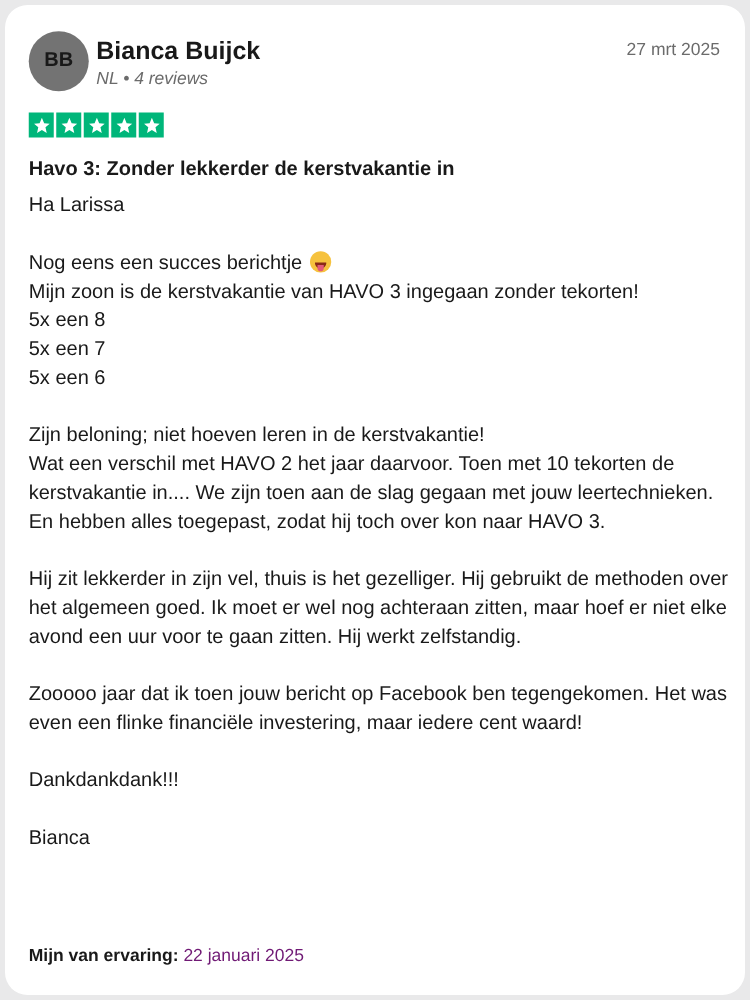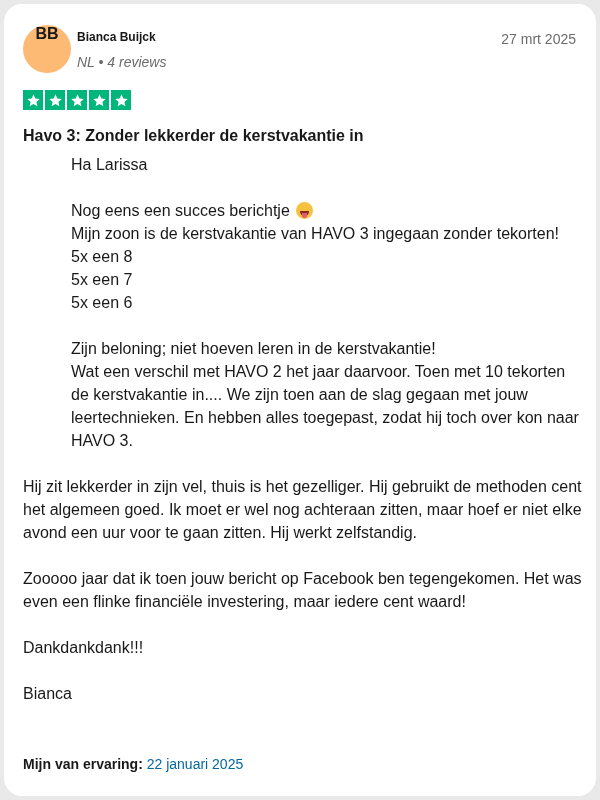--- a/index.html
+++ b/index.html
@@ -31,33 +31,34 @@
       width: 100%;
       height: 80px;
     }
     .avatar {
       position: absolute;
       left: 19px;
       top: 21px;
       width: 48px;
       height: 48px;
       border-radius: 50%;
-      background: #fdba74;
+      background: #737373;
       display: flex;
+      align-items: center;
       justify-content: center;
       font-weight: bold;
       font-size: 16px;
       color: #191919;
     }
     .name {
       position: absolute;
       left: 73px;
       top: 26px;
       font-weight: bold;
-      font-size: 12px;
+      font-size: 20px;
       color: #191919;
     }
     .meta {
       position: absolute;
       left: 73px;
       top: 50px;
       font-size: 14px;
       color: #6b6b6b;
       font-style: italic;
     }
@@ -106,21 +107,20 @@
       color: #191919;
     }
     .body p {
       margin: 0 0 23px 0;
     }
     .body p:last-child {
       margin-bottom: 0;
     }
     .body .line {
       display: block;
-      margin-left: 48px;
     }
     .emoji {
       display: inline-block;
       width: 17px;
       height: 17px;
       border-radius: 50%;
       background: #f6c23e;
       vertical-align: -3px;
       position: relative;
       margin-left: 2px;
@@ -149,21 +149,21 @@
       position: absolute;
       left: 19px;
       top: 752px;
       font-size: 14px;
       color: #191919;
     }
     .footer .label {
       font-weight: bold;
     }
     .footer .value {
-      color: #0369a1;
+      color: #701a75;
     }
   </style>
 </head>
 <body>
 
 <div class="card">
   <div class="header">
     <div class="avatar">
       <span>BB</span>
     </div>
@@ -212,21 +212,21 @@
       <span class="line"><span>Nog eens een succes berichtje</span> <span class="emoji"></span></span>
       <span class="line">Mijn zoon is de kerstvakantie van HAVO 3 ingegaan zonder tekorten!</span>
       <span class="line">5x een 8</span>
       <span class="line">5x een 7</span>
       <span class="line">5x een 6</span>
     </p>
     <p>
       <span class="line">Zijn beloning; niet hoeven leren in de kerstvakantie!</span>
       <span class="line">Wat een verschil met HAVO 2 het jaar daarvoor. Toen met 10 tekorten de kerstvakantie in.... We zijn toen aan de slag gegaan met jouw leertechnieken. En hebben alles toegepast, zodat hij toch over kon naar HAVO 3.</span>
     </p>
-    <p>Hij zit lekkerder in zijn vel, thuis is het gezelliger. Hij gebruikt de methoden cent het algemeen goed. Ik moet er wel nog achteraan zitten, maar hoef er niet elke avond een uur voor te gaan zitten. Hij werkt zelfstandig.</p>
+    <p>Hij zit lekkerder in zijn vel, thuis is het gezelliger. Hij gebruikt de methoden over het algemeen goed. Ik moet er wel nog achteraan zitten, maar hoef er niet elke avond een uur voor te gaan zitten. Hij werkt zelfstandig.</p>
     <p>Zooooo jaar dat ik toen jouw bericht op Facebook ben tegengekomen. Het was even een flinke financiële investering, maar iedere cent waard!</p>
     <p>Dankdankdank!!!</p>
     <p>Bianca</p>
   </div>
 
   <div class="footer">
     <span class="label">Mijn van ervaring:</span>
     <span class="value">22 januari 2025</span>
   </div>
 </div>

